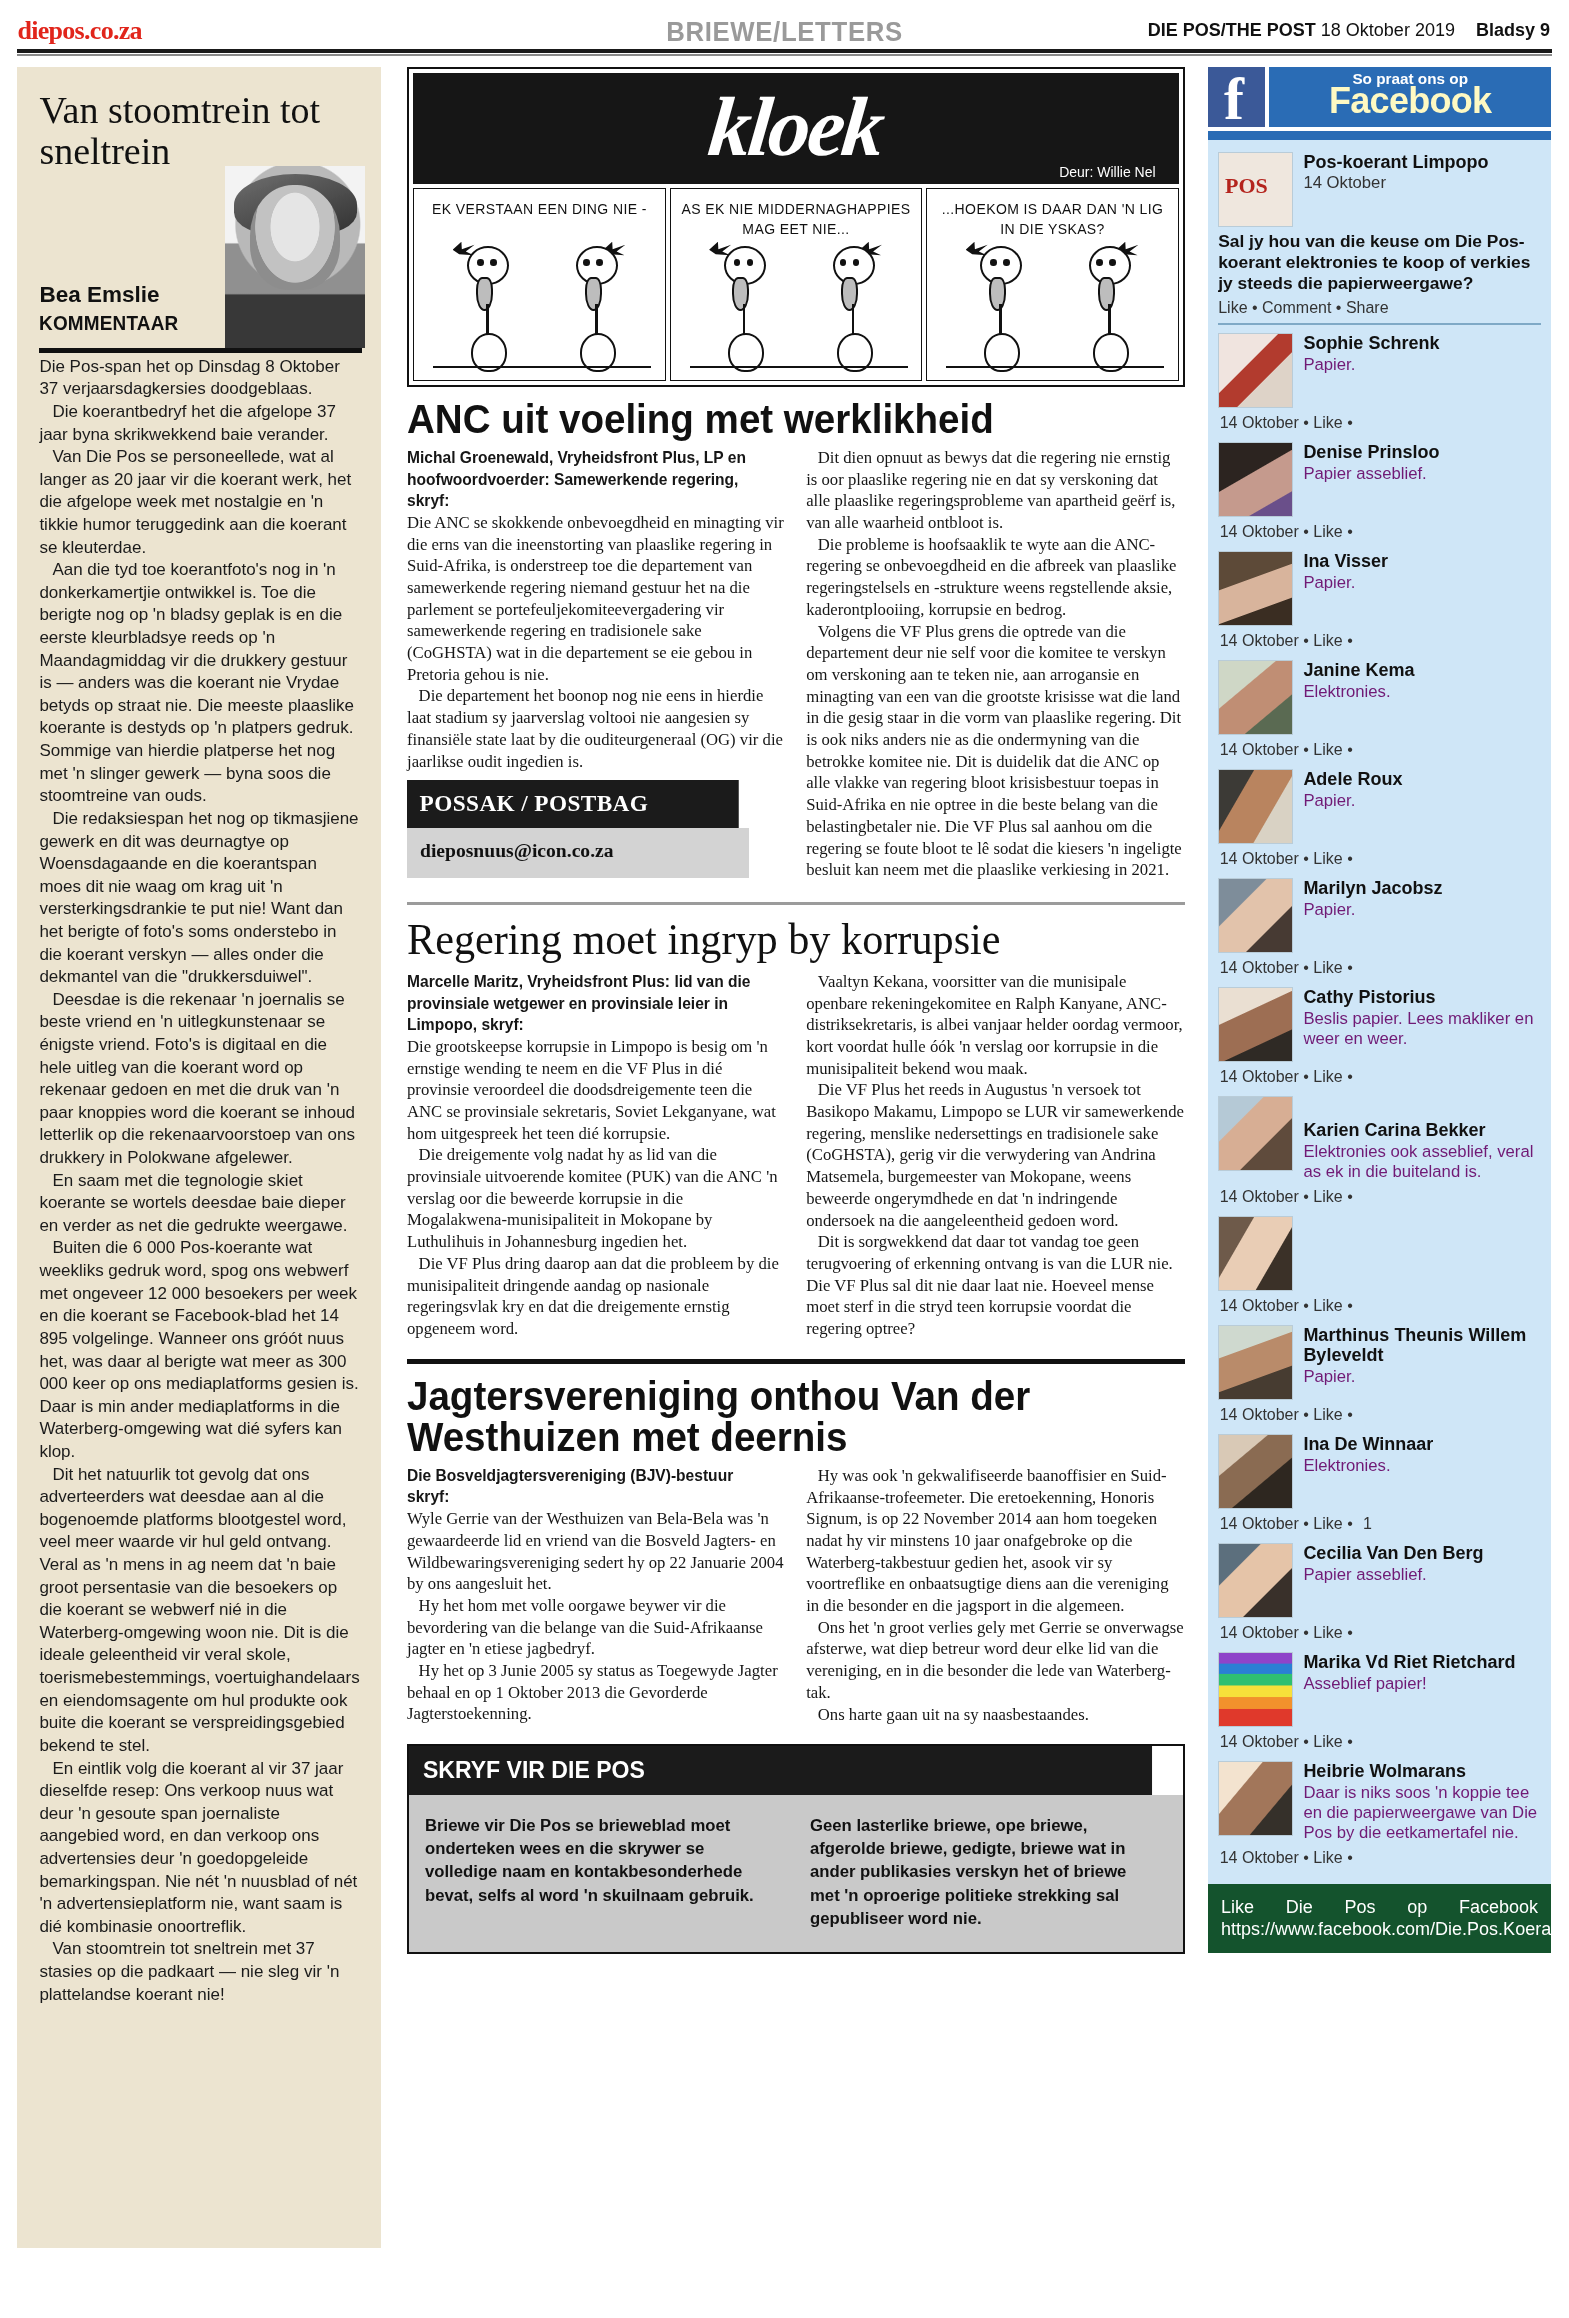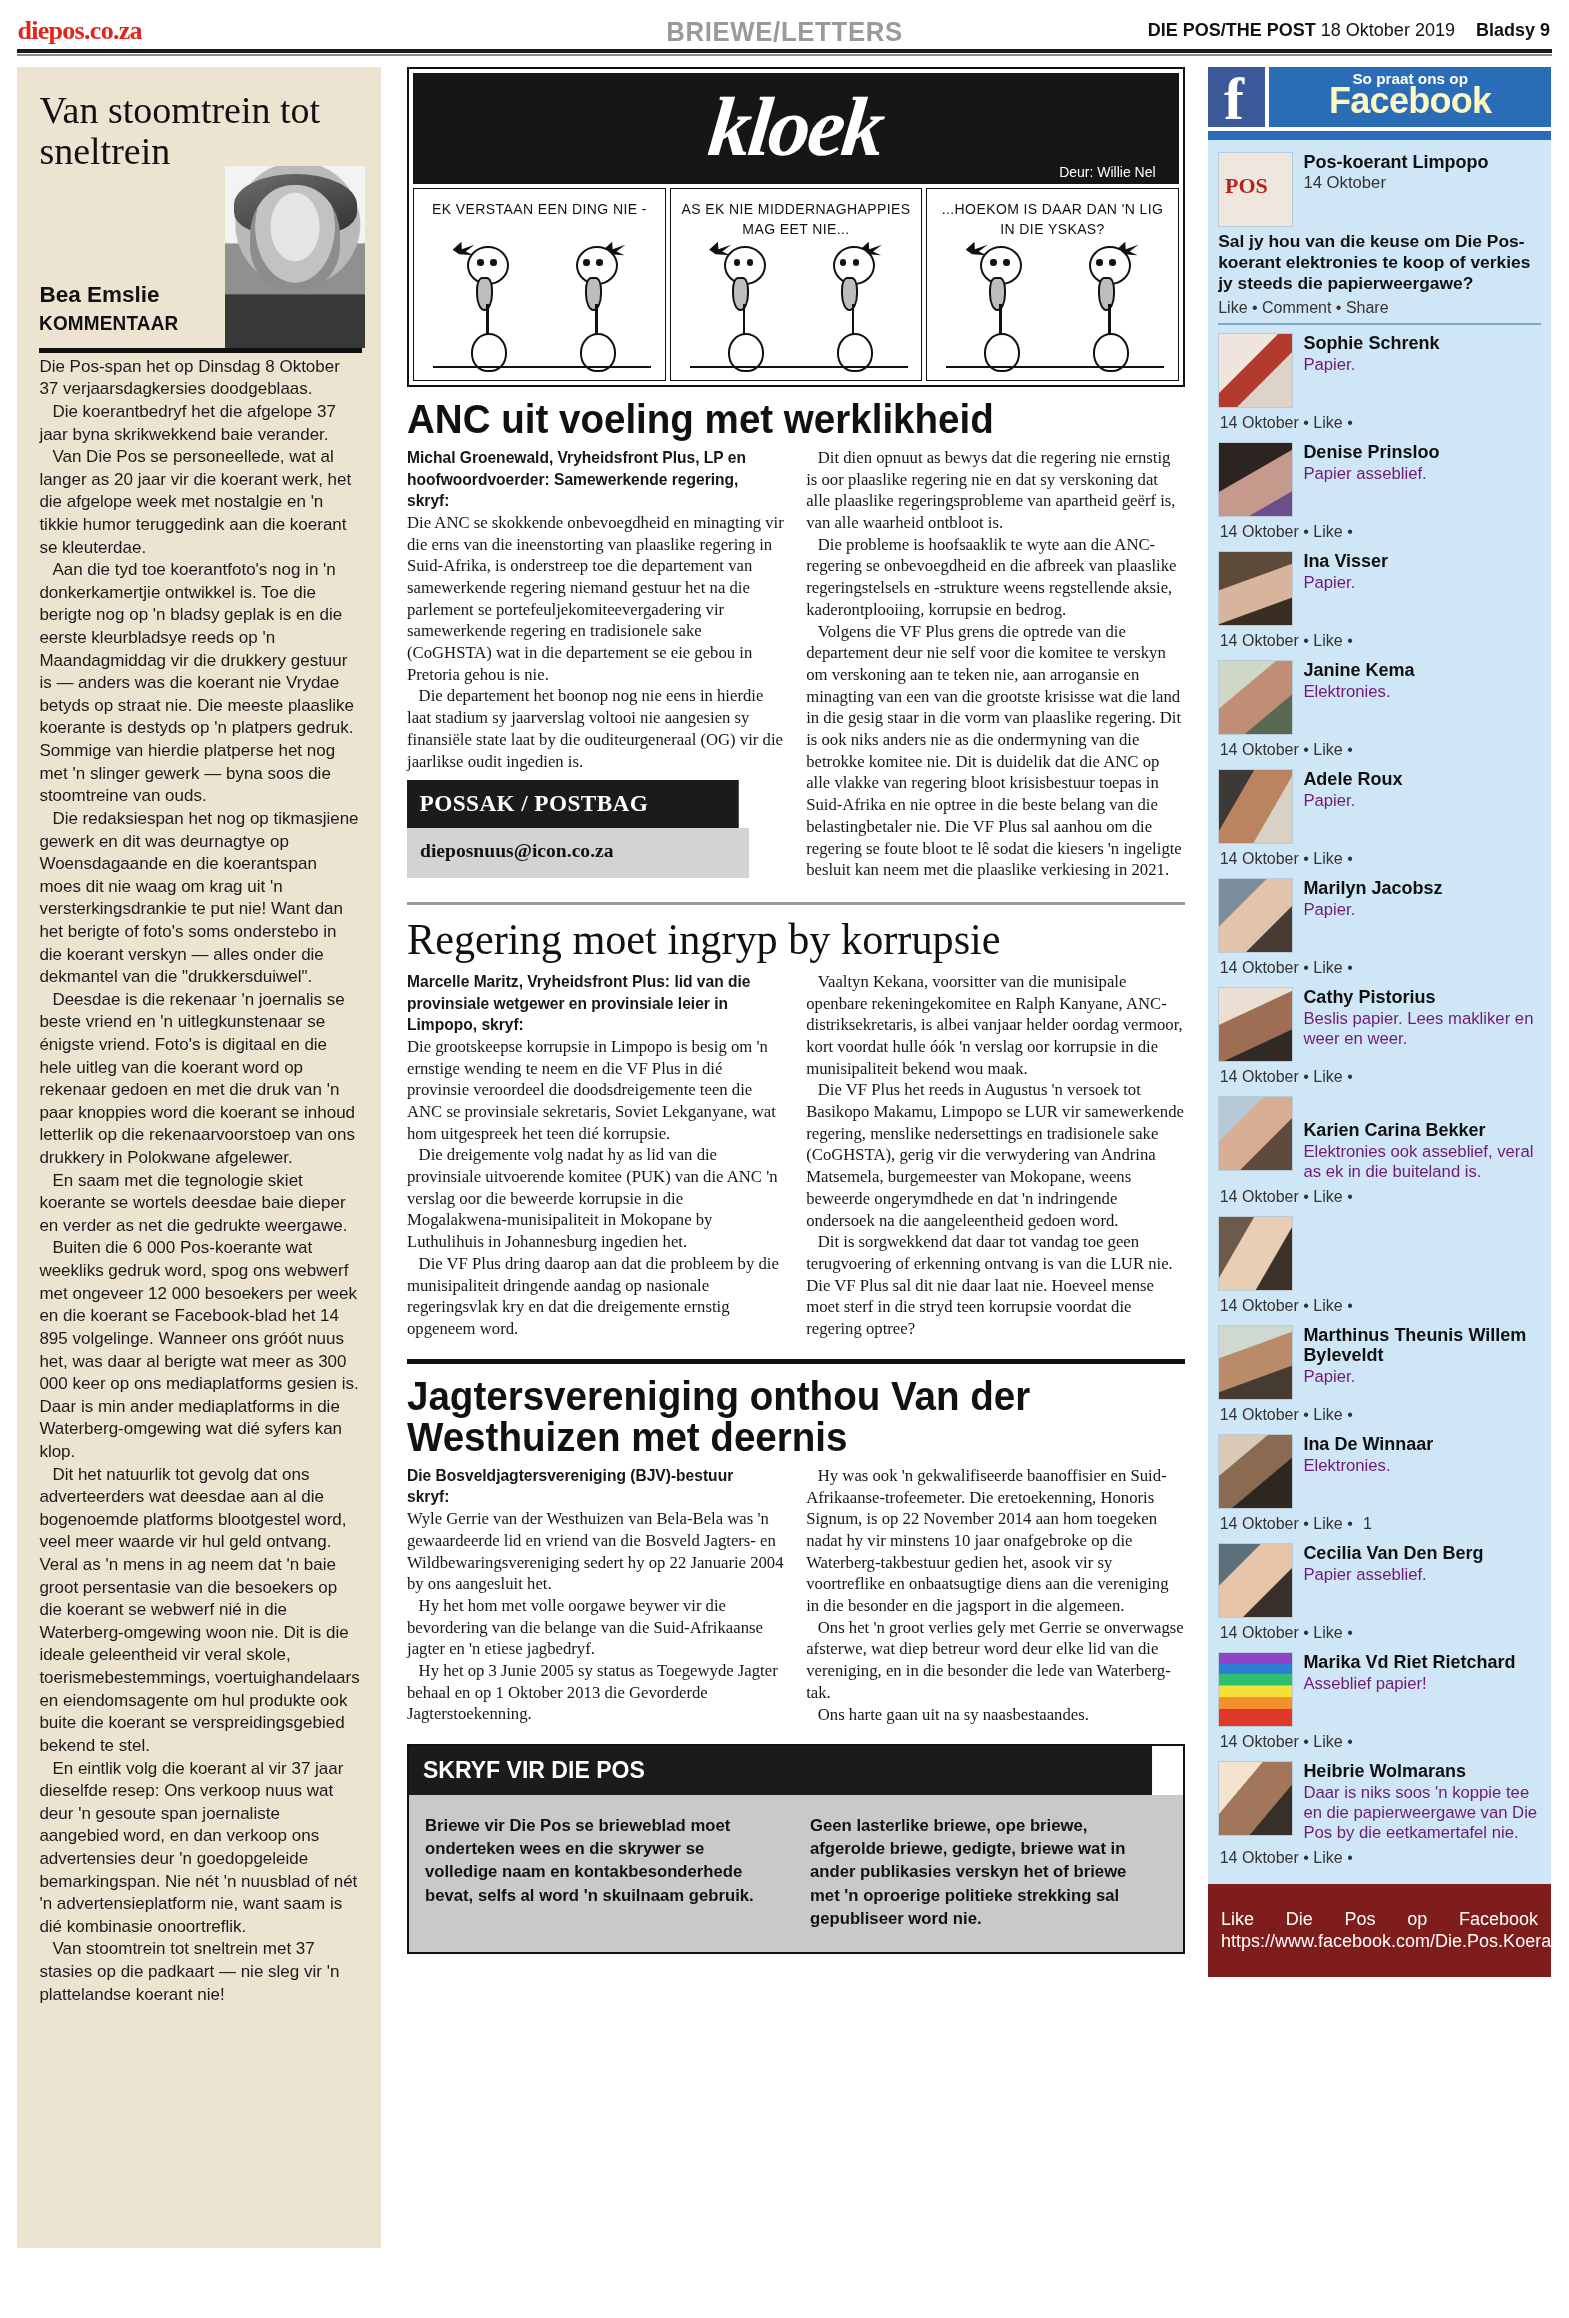--- a/index.html
+++ b/index.html
@@ -134,21 +134,21 @@
   .fb-av.poslogo{background:#efe7de;position:relative;}
   .fb-av.poslogo:after{content:"POS";position:absolute;left:5.8px;top:20.4px;color:#b4241d;font-size:22px;
     font-weight:bold;font-family:"Liberation Serif",serif;}
   .fb-name{font-size:18px;font-weight:bold;color:#111;line-height:1.12;}
   .fb-date{font-size:16.7px;color:#333;margin-top:1.5px;}
   .fb-text{font-size:16.7px;color:#701a75;line-height:1.2;margin-top:1.5px;}
   .fb-q{font-size:17.4px;font-weight:bold;color:#111;line-height:1.2;margin-top:4.4px;}
   .fb-acts{font-size:16px;color:#333;margin:5.8px 0 4.4px 0;}
   .fb-sep{height:1.5px;background:#7fa9c6;margin:5.8px 0 8.7px 0;}
   .fb-meta{font-size:16px;color:#333;margin:5.8px 0 10.2px 1.5px;}
-  .fb-footer{background:#7f1d1d;color:#fff;font-size:18px;line-height:1.2;padding:25px 13px;text-align:justify;}
+  .fb-footer{background:#14532d;color:#fff;font-size:18px;line-height:1.2;padding:13px 13px;text-align:justify;}
 </style>
 </head>
 <body>
 
 <div class="page">
 
   <div class="masthead">
     <div class="mast-url">diepos.co.za</div>
     <div class="mast-section">BRIEWE/LETTERS</div>
     <div class="mast-right">

